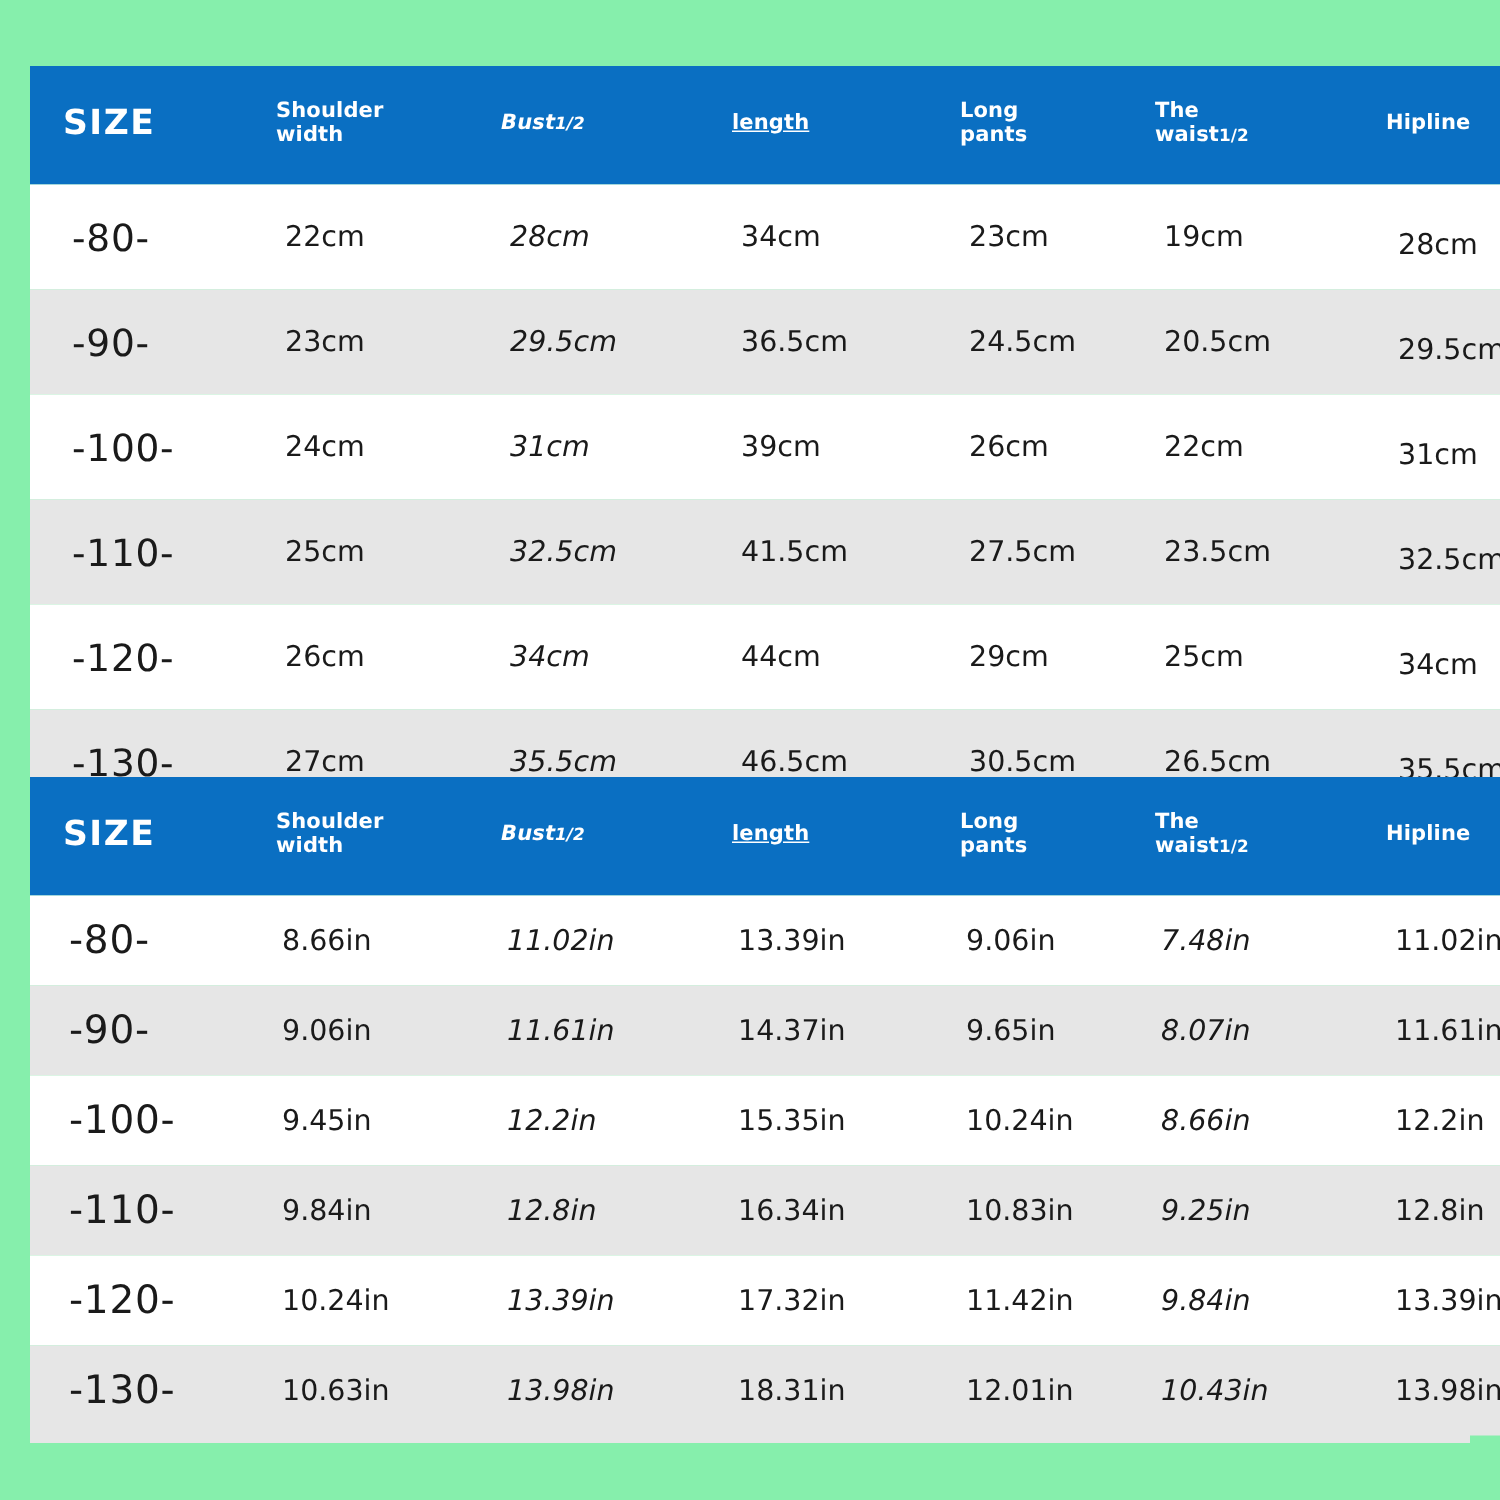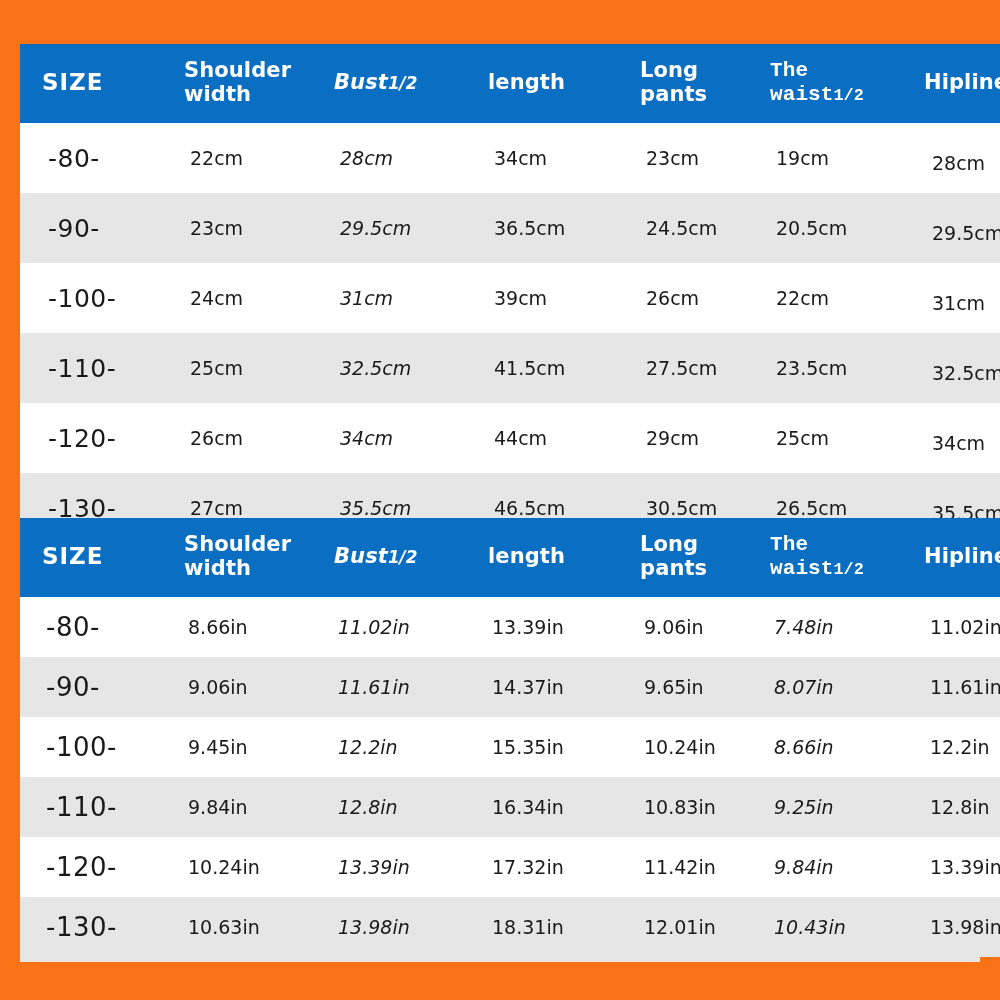--- a/index.html
+++ b/index.html
@@ -11,21 +11,21 @@
     height: 1000px;
     background: #ffffff;
     font-family: "DejaVu Sans", "Liberation Sans", sans-serif;
     overflow: hidden;
   }
 
   .page {
     position: relative;
     width: 1000px;
     height: 1000px;
-    background: #f97316;
+    background: #86efac;
   }
 
   
   .size-table {
     position: absolute;
     left: 20px;
     width: 960px;
     border-collapse: collapse;
     table-layout: fixed;
   }
@@ -33,21 +33,21 @@
   .size-table.metric  { top: 44px; }
   .size-table.imperial{ top: 518px; }
 
   
   .size-table thead tr {
     background: #0A6FC2;
   }
   .size-table thead th {
     color: #ffffff;
     font-weight: 600;
-    font-size: 21px;
+    font-size: 14px;
     line-height: 1.12;
     text-align: left;
     padding: 14px 0 15px 0;
     height: 50px;
     vertical-align: middle;
     letter-spacing: 0.1px;
     white-space: pre-line;
   }
 
   
@@ -55,23 +55,23 @@
   .c1 { width: 140px; }
   .c2 { width: 142px; font-style: italic; }
   .c3 { width: 138px; }
   .c4 { width: 122px; }
   .c5 { width: 140px; }
   .c6 { width: 150px; }
 
   .size-table thead th.c0 { padding-left: 22px; font-size: 23px; letter-spacing: 1px; }
   .size-table thead th.c1 { padding-left: 14px; }
   .size-table thead th.c2 { padding-left: 10px; }
-  .size-table thead th.c3 { padding-left: 12px; }
+  .size-table thead th.c3 { padding-left: 12px; text-decoration: underline; }
   .size-table thead th.c4 { padding-left: 14px; }
-  .size-table thead th.c5 { padding-left: 8px; font-family: Liberation Mono, monospace; }
+  .size-table thead th.c5 { padding-left: 8px; }
   .size-table thead th.c6 { padding-left: 14px; }
 
   .frac {
     font-size: 0.80em;
     letter-spacing: 0;
   }
 
   
   .size-table tbody tr { background: #ffffff; }
   .size-table tbody tr.alt { background: #e6e6e6; }

